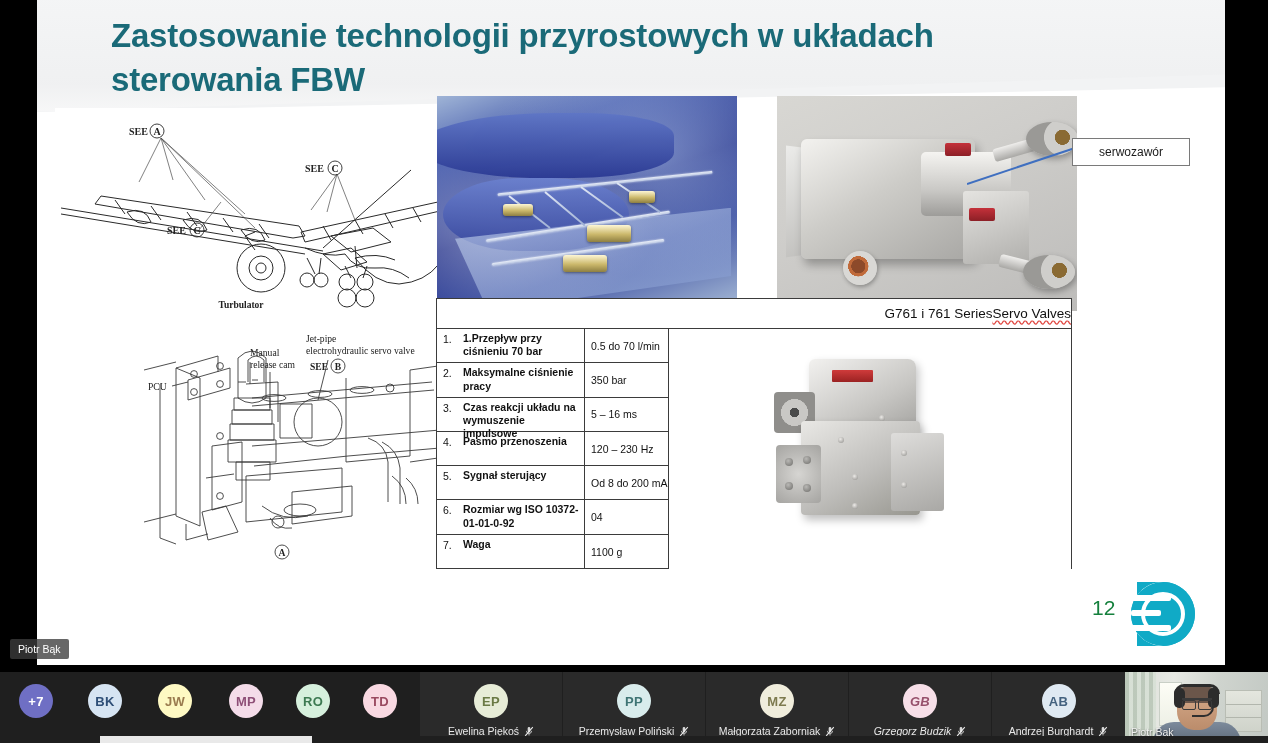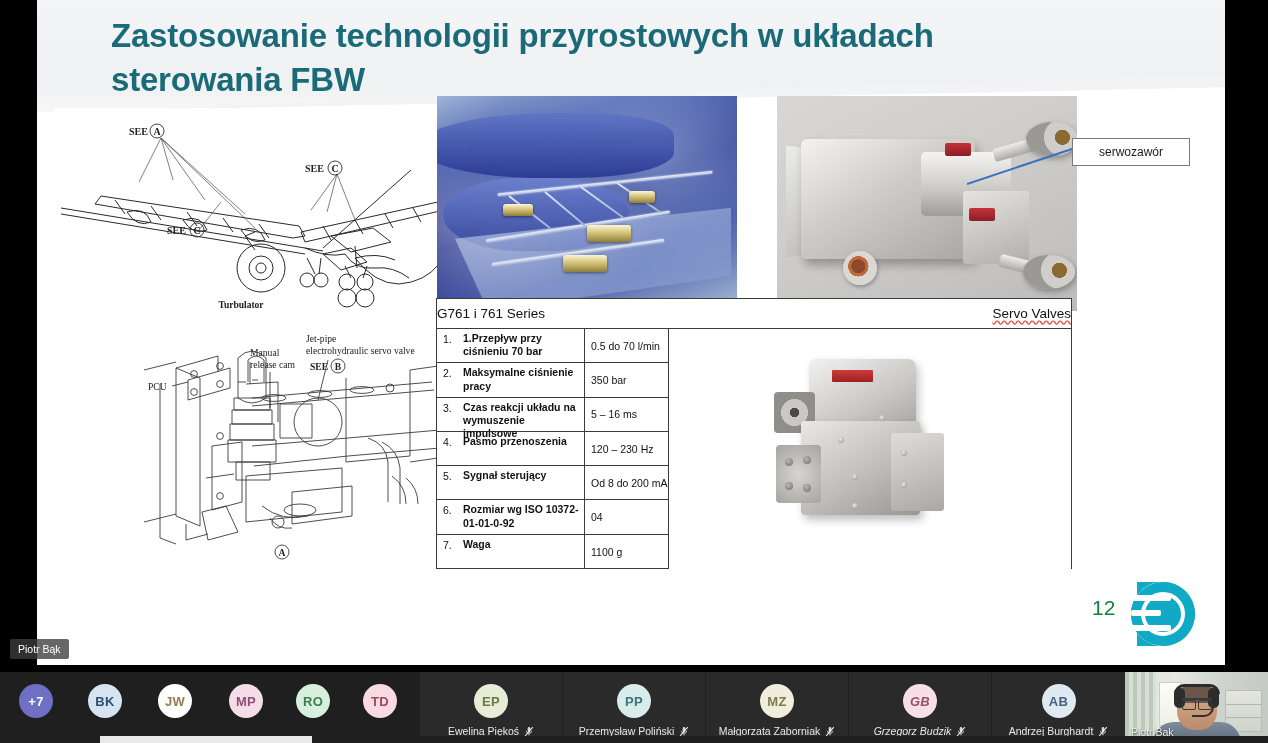--- a/index.html
+++ b/index.html
@@ -135,21 +135,21 @@
   }
   #callout-line { position:absolute; left:930px; top:138px; width:110px; height:48px; }
 
   
   #spec-table {
     position: absolute; left: 399px; top: 298px; width: 636px; height: 271px;
     border: 1px solid #3b3b3b; background:#fff;
   }
   #spec-head {
     height: 30px; border-bottom:1px solid #3b3b3b;
-    display:flex; align-items:center; justify-content:space-between;
+    display:flex; align-items:center; justify-content:flex-end;
     font-size:13.5px; color:#111;
   }
   .sq { text-decoration: underline; text-decoration-style: wavy;
         text-decoration-color: #e0443e; text-underline-offset: 2px; }
   #spec-body { display:flex; height: 240px; }
   #spec-rows { width: 232px; border-right:1px solid #3b3b3b; }
   .srow { display:flex; border-bottom:1px solid #3b3b3b; height:34.3px; }
   .srow:last-child { border-bottom:none; }
   .snum { width:26px; flex:none; padding:4px 0 0 6px; font-size:10.5px; color:#111; }
   .slabel { flex:1; padding:3px 4px 0 0; font-size:10.5px; line-height:1.28; color:#111;font-weight:bold; }
@@ -543,21 +543,21 @@
         <span>+7</span>
       </div>
     </div>
 
     <div class="cell plain" style="left:72px;  width:66px;">
       <div class="avatar av-0" style="background: rgb(214, 228, 242); color: rgb(47, 79, 119);">
         <span>BK</span>
       </div>
     </div>
     <div class="cell plain" style="left:138px; width:74px;">
-      <div class="avatar av-1" style="background: #ffffff; color: rgb(154, 123, 79);">
+      <div class="avatar av-1" style="background: #fef9c3; color: rgb(154, 123, 79);">
         <span>JW</span>
       </div>
     </div>
     <div class="cell plain" style="left:212px; width:68px;">
       <div class="avatar av-2" style="background: rgb(244, 220, 233); color: rgb(142, 79, 119);">
         <span>MP</span>
       </div>
     </div>
     <div class="cell plain" style="left:280px; width:66px;">
       <div class="avatar av-3" style="background: rgb(214, 240, 221); color: rgb(61, 122, 82);">

